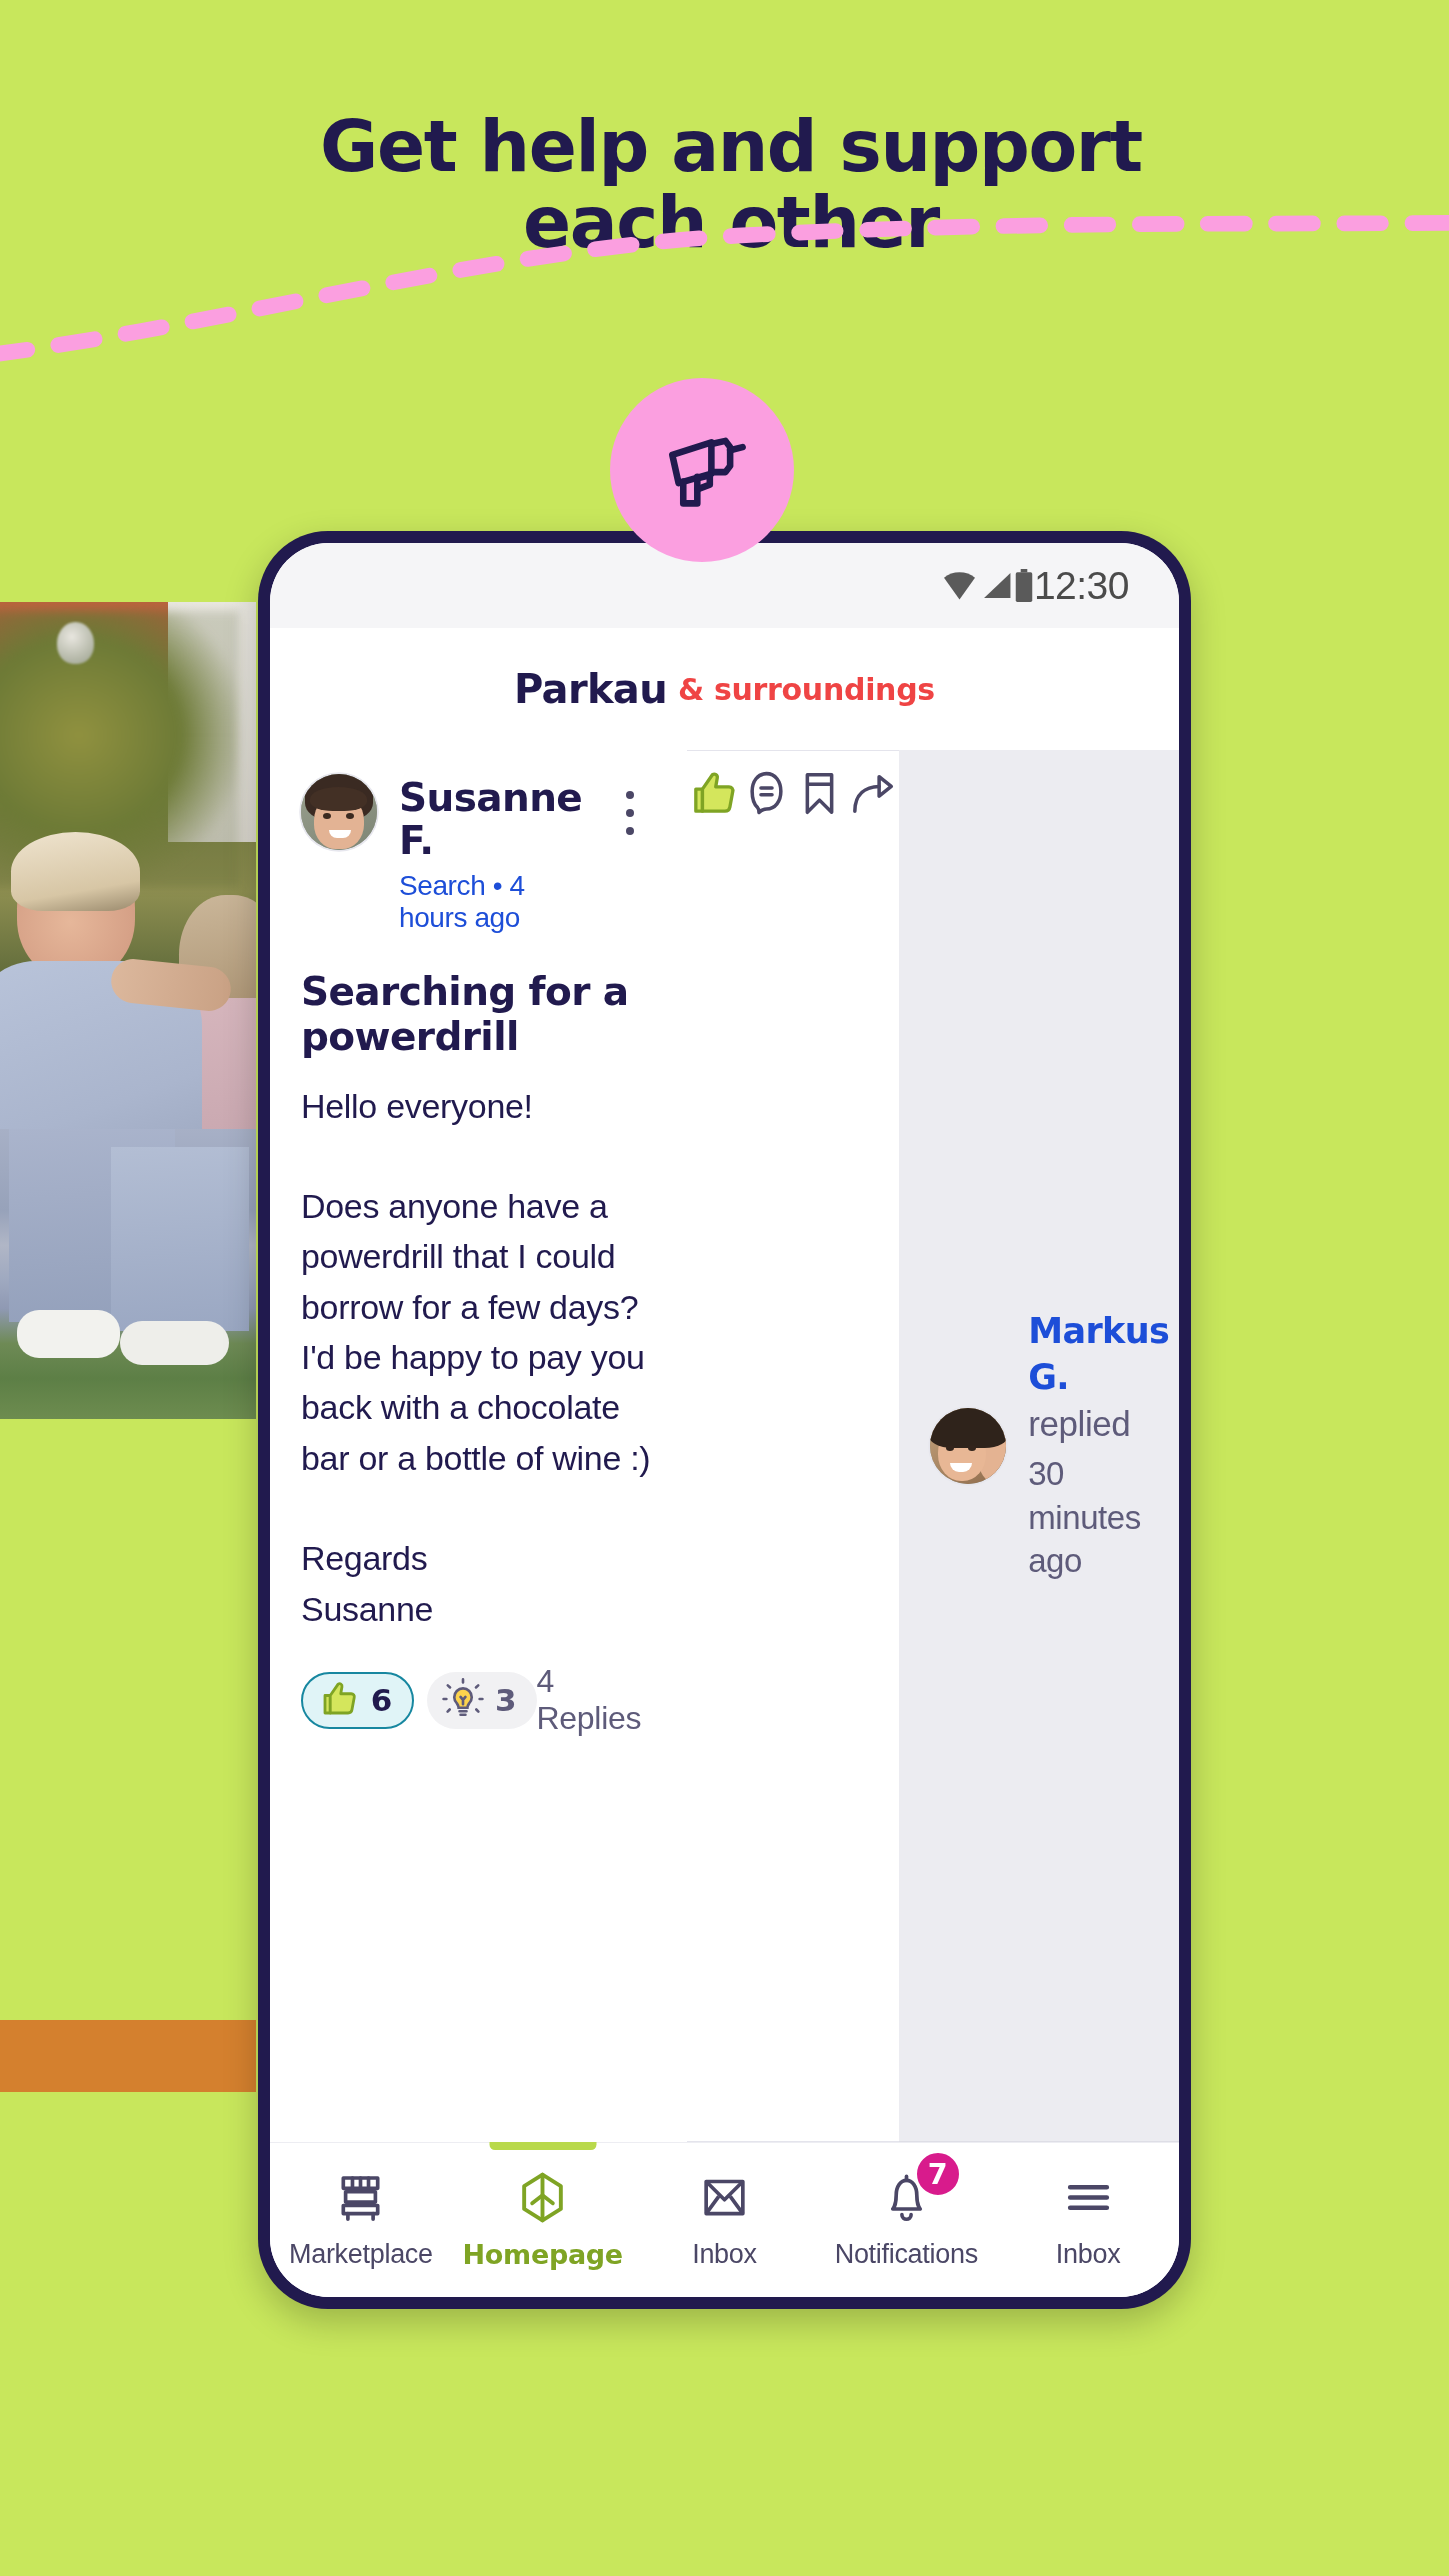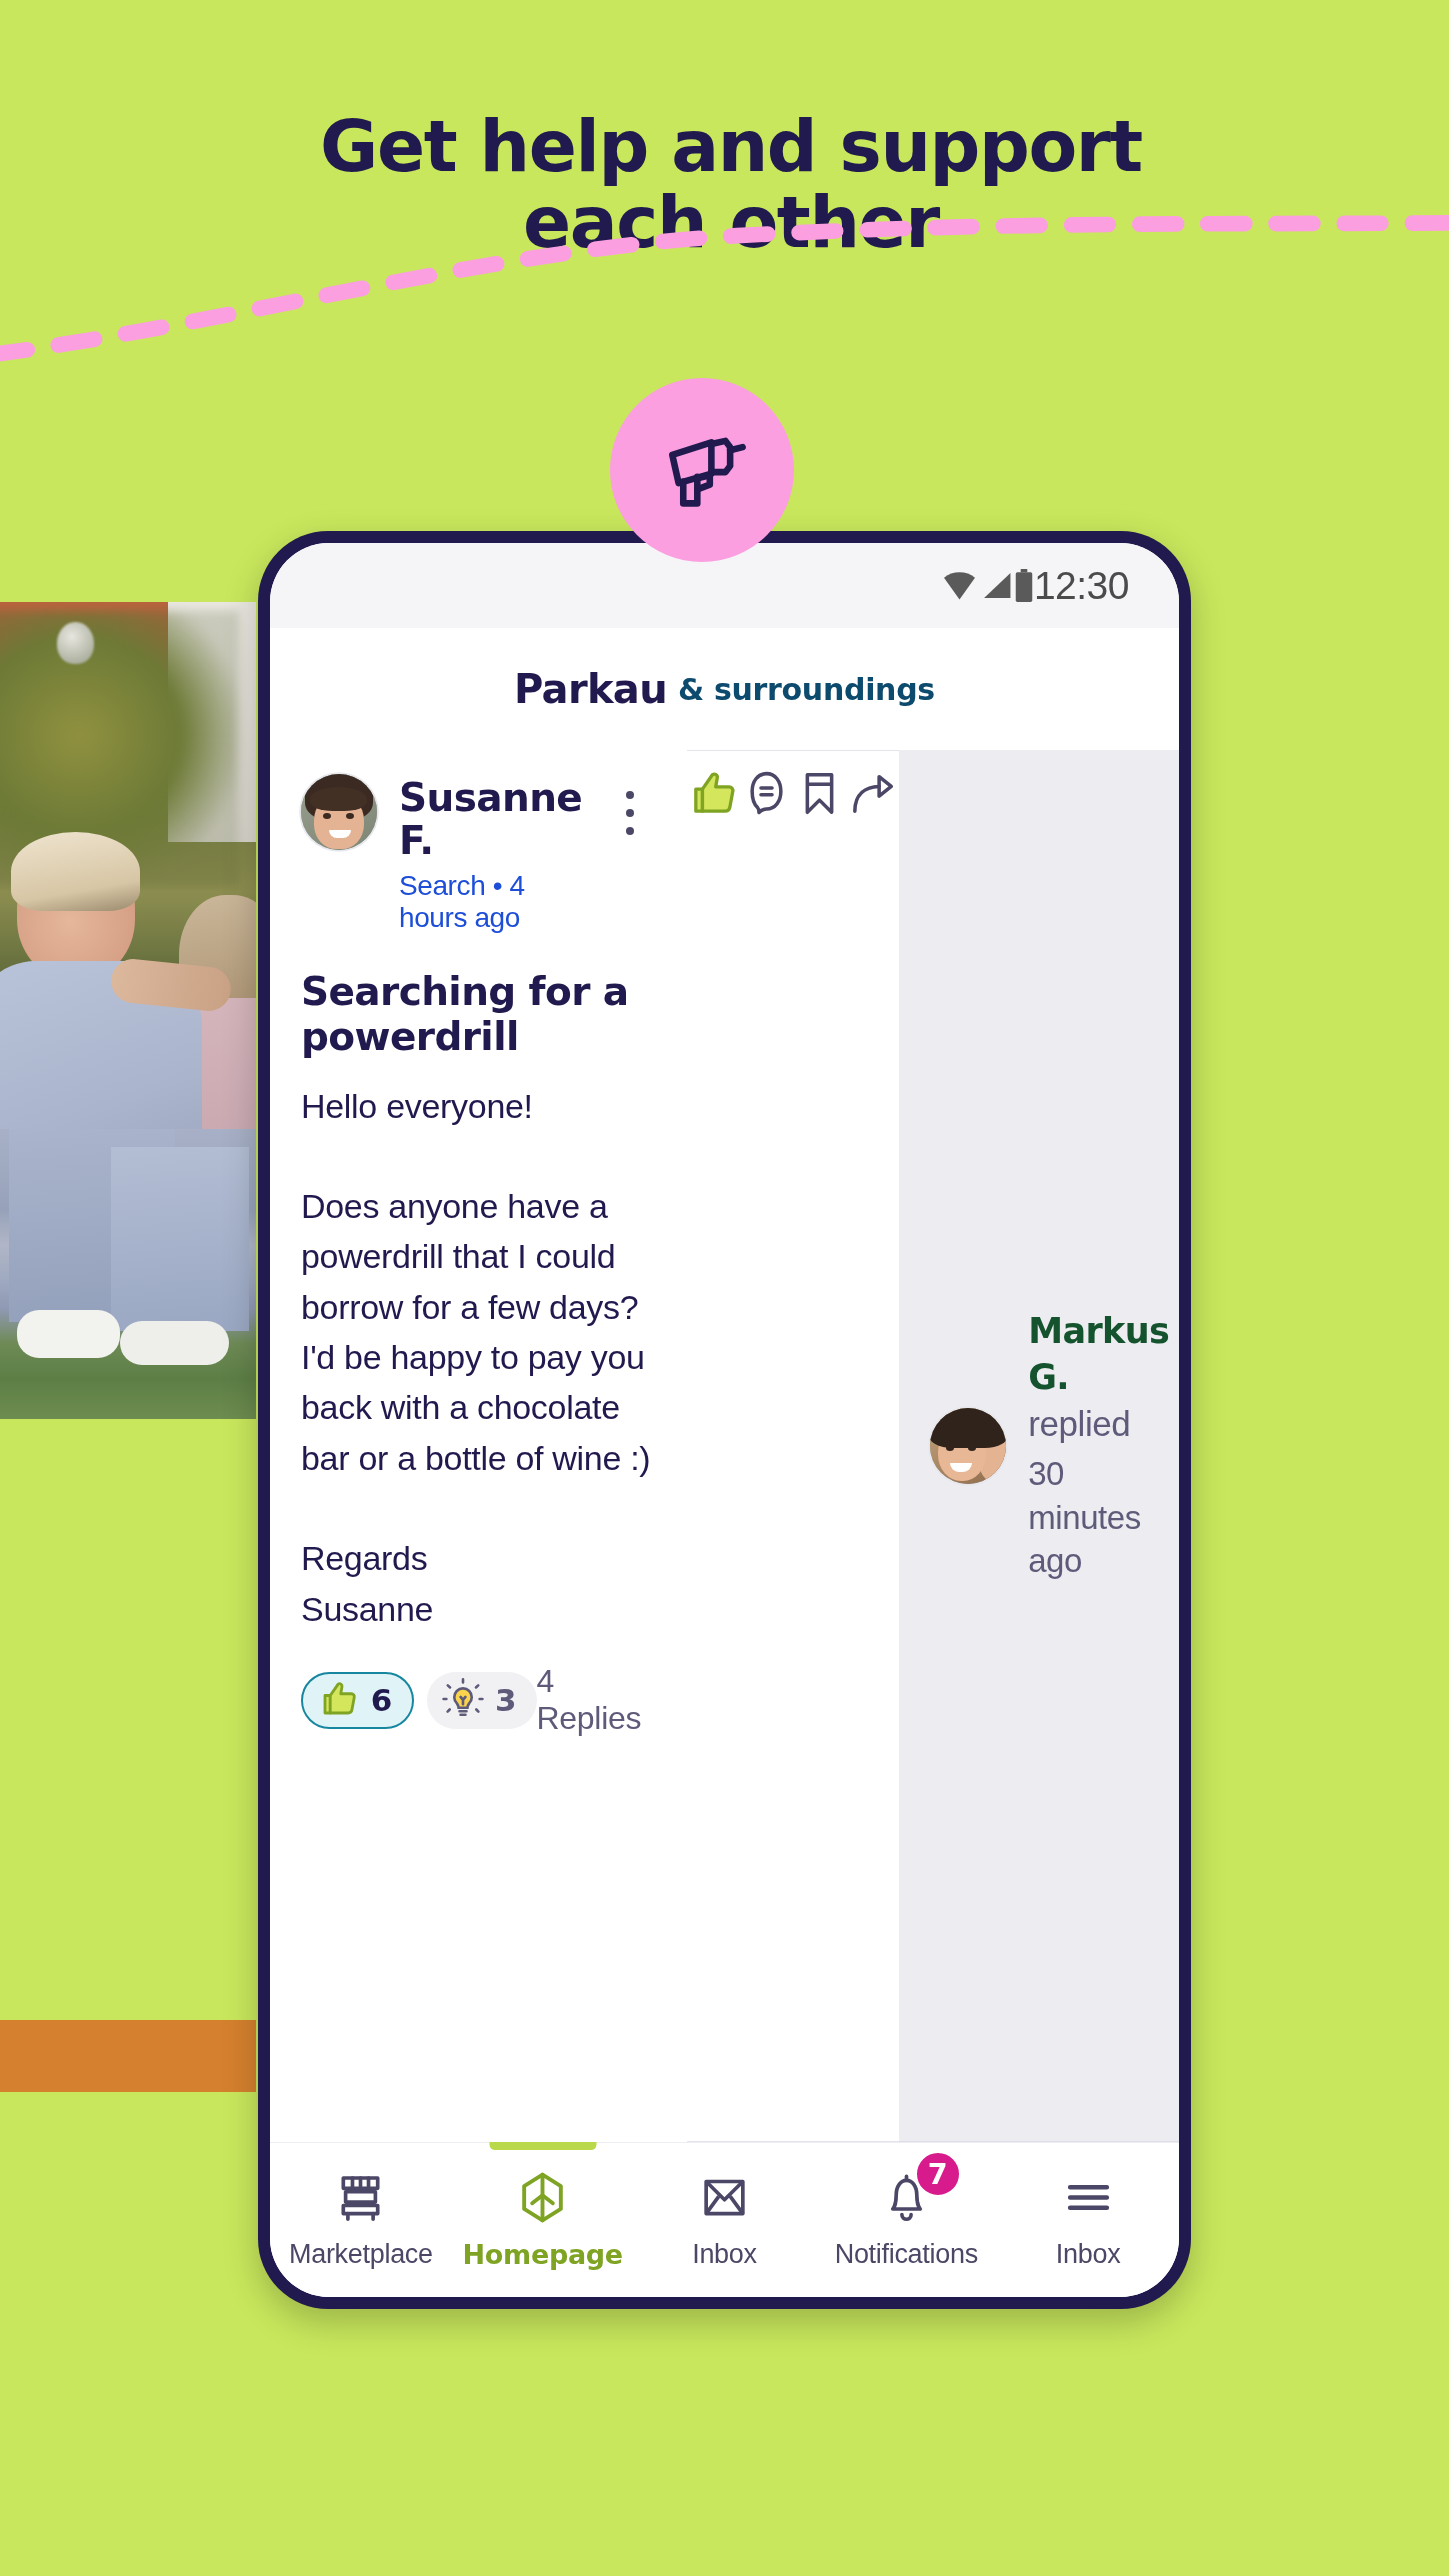--- a/index.html
+++ b/index.html
@@ -139,21 +139,21 @@
     height:122px; flex:0 0 122px; background:#fff;
     display:flex; align-items:center; justify-content:center;
     gap:11px;
   }
   .app-title{
     font-family:"DejaVu Sans", sans-serif; font-weight:bold;
     font-size:40px; color:#211A4E; letter-spacing:-0.7px;
   }
   .app-sub{
     font-family:"DejaVu Sans", sans-serif; font-weight:bold;
-    font-size:30px; color:#0c4a6e; letter-spacing:-0.3px;
+    font-size:30px; color:#ef4444; letter-spacing:-0.3px;
   }
 
   .feed{ flex:1; overflow:hidden; background:#fff; display:flex; }
   .placeholder{ background:#E6E6EC; flex:0 0 auto; }
   .ph-top{ height:164px; border-top:0.9px solid #dedee6; border-bottom:0.9px solid #dedee6; }
   .ph-bottom{ height:171px; border-top:0.9px solid #dedee6; }
 
   
   .post{ background:#fff; padding:24px 31px 0 31px; }
   .post-head{ display:flex; align-items:flex-start; gap:22px; }
@@ -222,21 +222,21 @@
   .action{ flex:1; display:flex; align-items:center; justify-content:center; height:88px; cursor:pointer; }
 
   
   .reply{
     display:flex; align-items:center; gap:22px;
     background:#ECECF1; padding:24px 31px; border-bottom:0.9px solid #dedee6;
   }
   .reply-text{ line-height:1.32; }
   .reply-name{
     font-family:"DejaVu Sans",sans-serif; font-weight:bold;
-    font-size:35px; color:#14532d; letter-spacing:-0.6px;
+    font-size:35px; color:#1d4ed8; letter-spacing:-0.6px;
   }
   .reply-verb{ font-size:35px; color:#5E5B7A; font-weight:normal; font-family:"Liberation Sans",sans-serif; letter-spacing:-0.4px; }
   .reply-time{ font-size:33px; color:#5E5B7A; margin-top:5.5px; letter-spacing:-0.4px; font-family:"Liberation Sans",sans-serif; }
 
   
   .bottomnav{
     flex:0 0 155px; background:#fff; display:flex; position:relative;
     border-top:0.9px solid #EDEDF2;
   }
   .nav-item{

